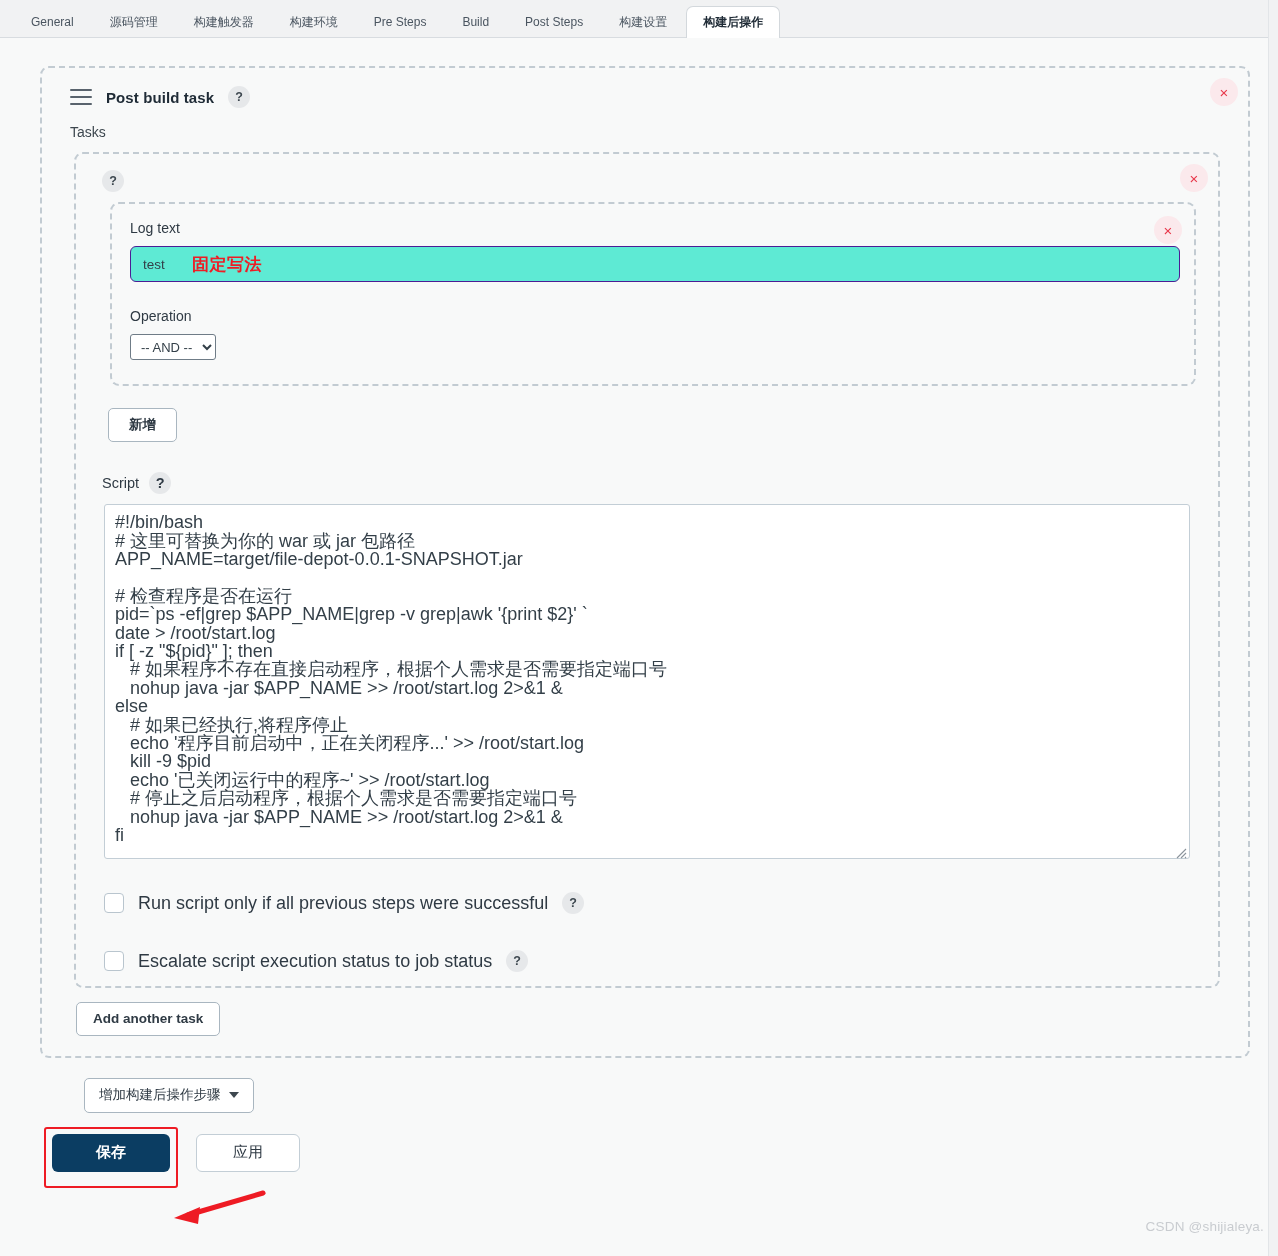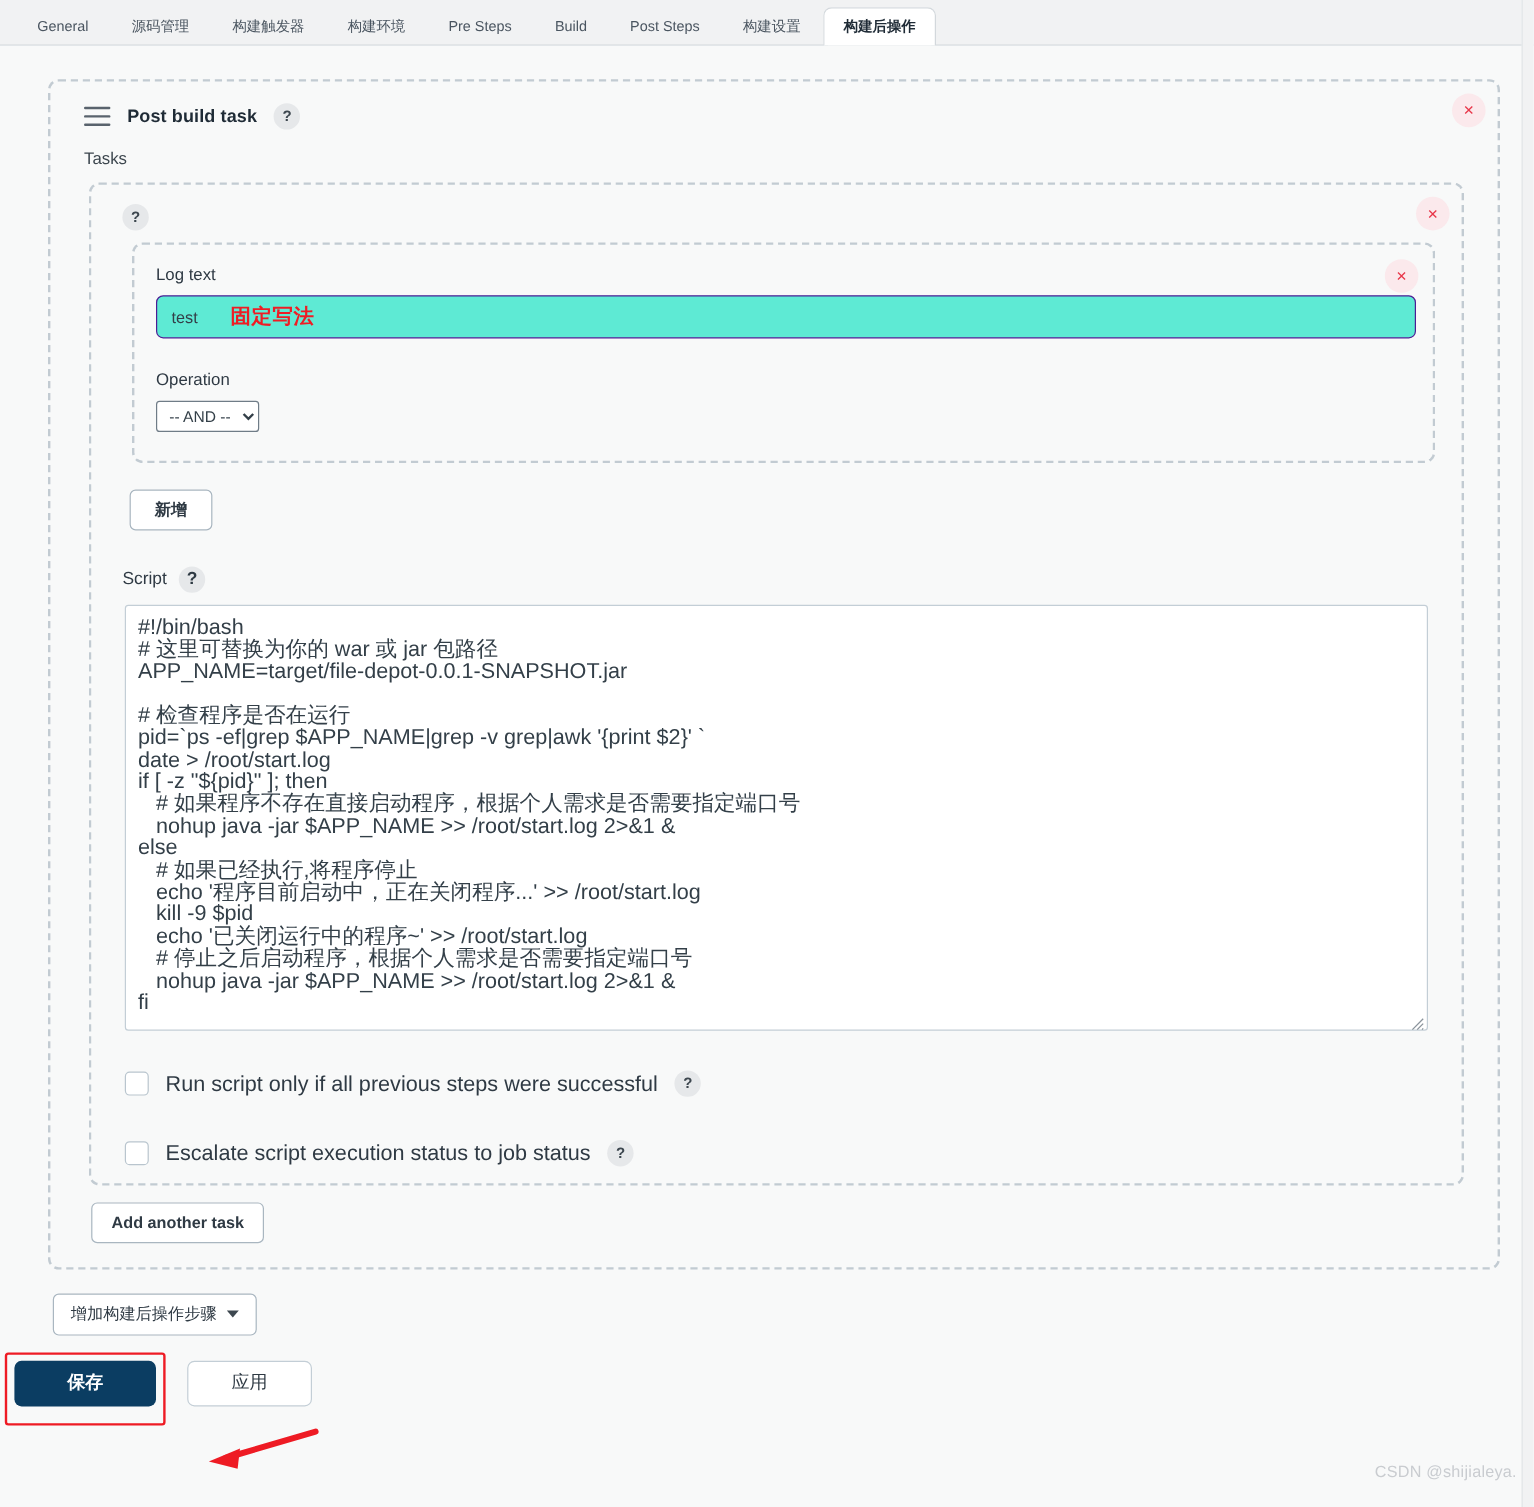--- a/index.html
+++ b/index.html
@@ -238,21 +238,21 @@
     width: 20px; height: 20px;
     border: 1.5px solid #b9c5ce;
     border-radius: 4px;
     background: #fff;
     cursor: pointer;
     flex: none;
   }
   .chk-label { font-size: 18px; color: #2f3a44; }
 
   
-  .bottom-bar { position: relative; }
+  .bottom-bar { position: relative; padding-left: 40px; }
   .action-row {
     display: flex;
     align-items: flex-start;
     gap: 18px;
     margin-top: 14px;
     padding-left: 4px;
   }
   .save-wrap {
     border: 2px solid #ee1b24;
     border-radius: 3px;

